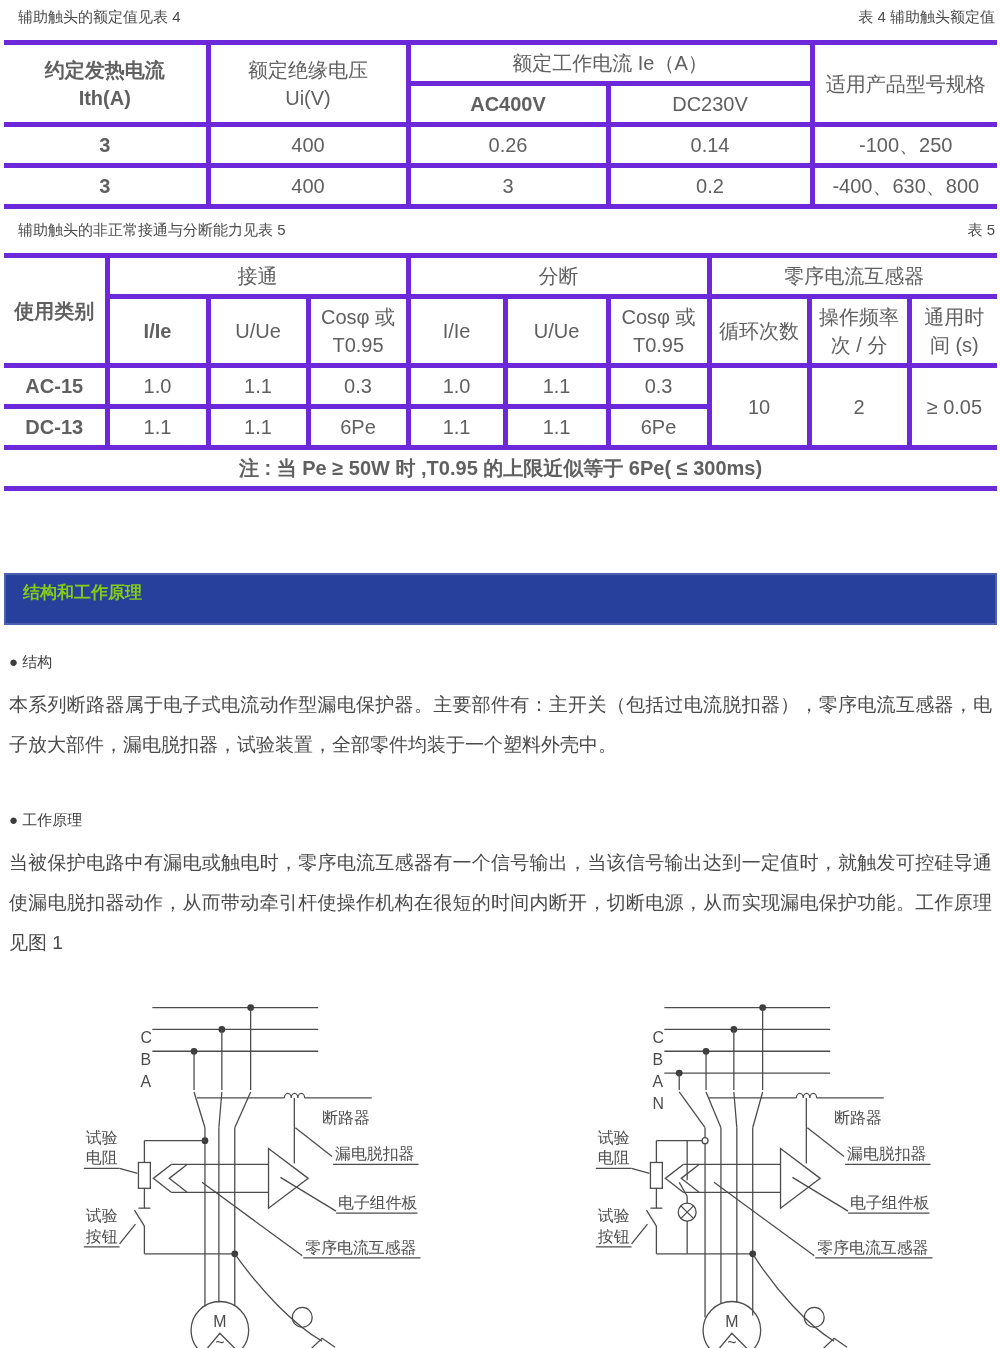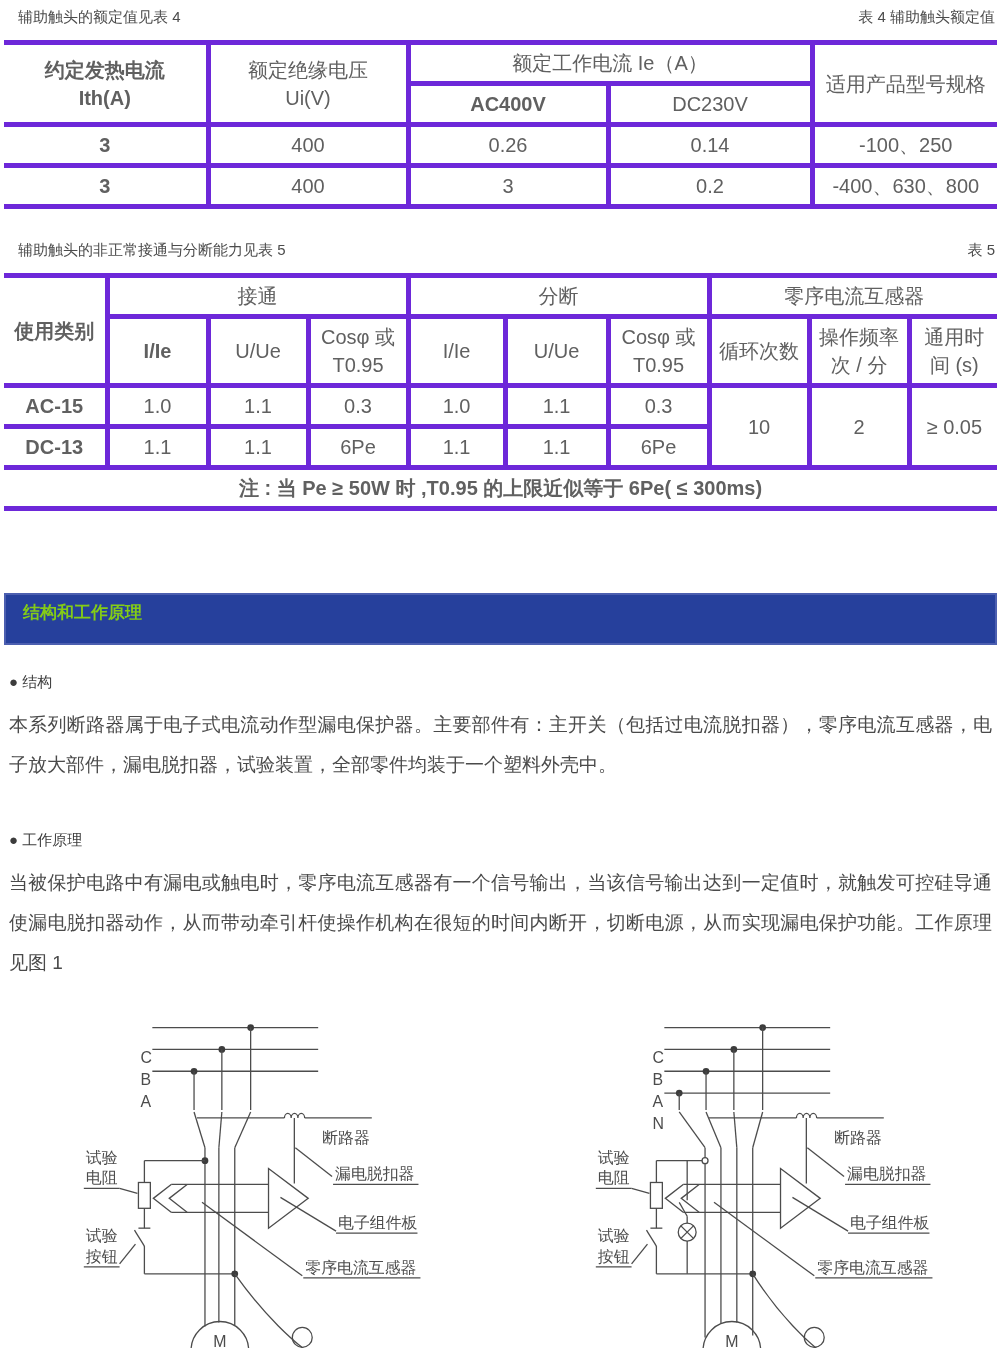--- a/index.html
+++ b/index.html
@@ -89,21 +89,21 @@
     <tr style="height:38px">
       <td>3</td>
       <td>400</td>
       <td>3</td>
       <td>0.2</td>
       <td>-400、630、800</td>
     </tr>
   </tbody>
     </table>
 
-  <div class="caption-row" style="margin-top:32px;">
+  <div class="caption-row" style="margin-top:12px;">
     <span>辅助触头的非正常接通与分断能力见表 5</span>
     <span>表 5</span>
   </div>
 
   <table class="t">
     <colgroup>
         <col style="width:103px">
         <col style="width:101px">
         <col style="width:100px">
         <col style="width:100px">

